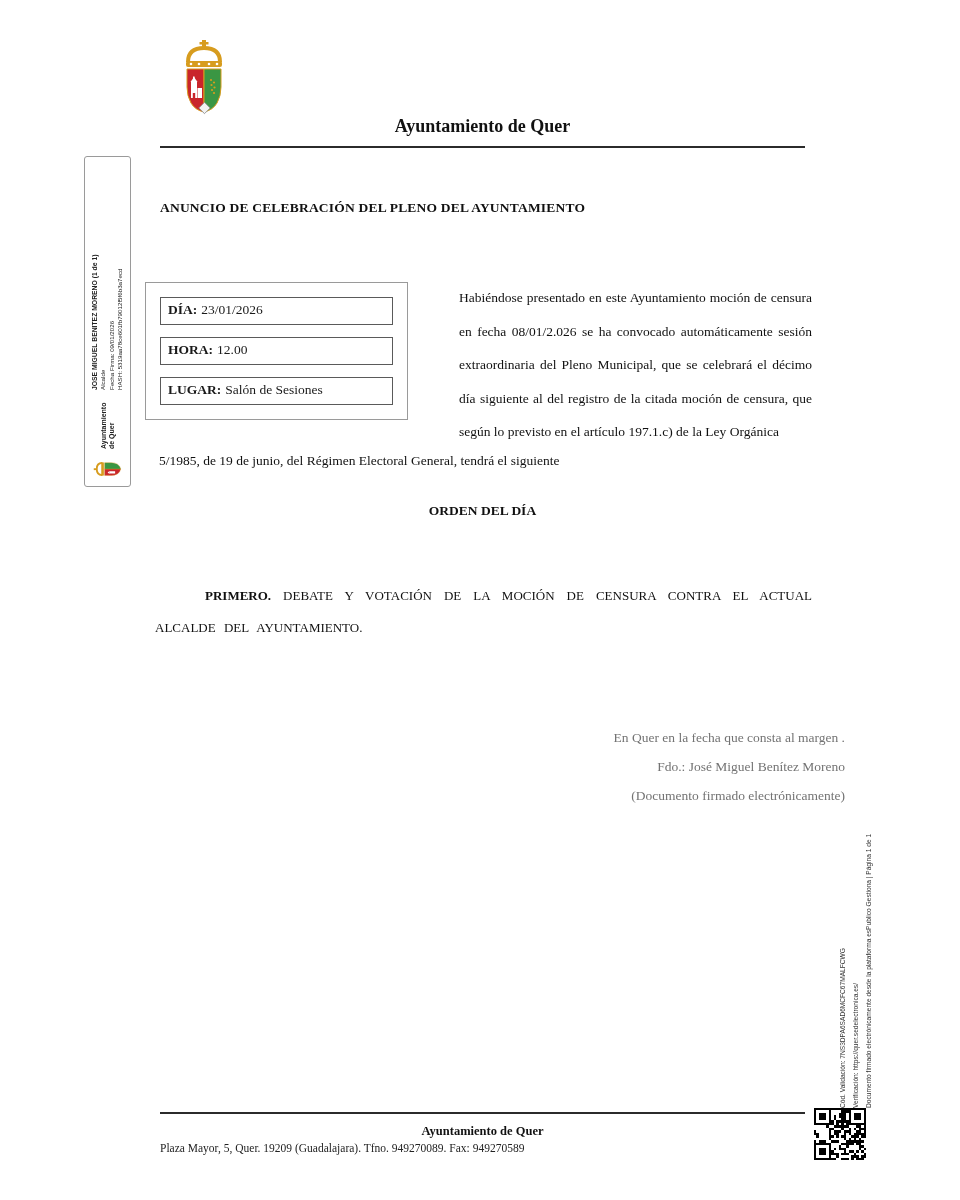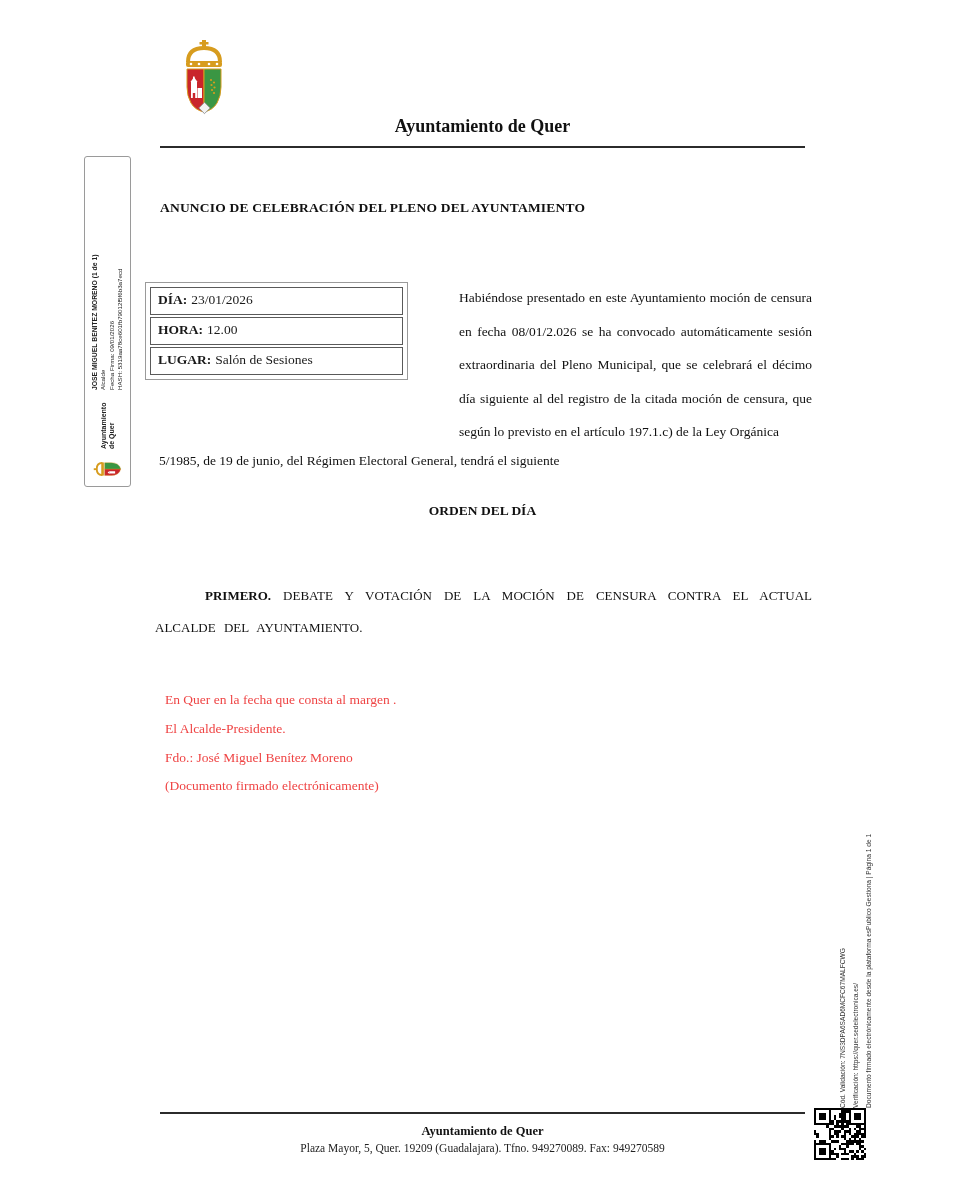--- a/index.html
+++ b/index.html
@@ -26,21 +26,21 @@
     left: 160px; top: 200px; width: 645px;
     text-align: left; font-size: 13.5px; font-weight: bold; letter-spacing: .2px; color: #111;
   }
 
   
   .details-table {
     left: 145px; top: 282px; width: 263px;
     border: 1px solid #9a9a9a; background: #fff; padding: 2px;
   }
   .details-row {
-    border: 1px solid #5a5a5a; margin: 2px;
+    border: 1px solid #5a5a5a; margin: 12px;
     padding: 4px 7px 5px 7px; font-size: 13.5px; height: 28px;
     white-space: nowrap; overflow: hidden;
   }
   .details-row b { font-weight: bold; }
   .details-row .val { margin-left: 4px; }
 
   
   .intro-right {
     left: 459px; top: 281px; width: 353px;
     font-size: 13.5px; line-height: 33.6px; text-align: justify; color: #111;
@@ -53,22 +53,22 @@
     left: 160px; top: 503px; width: 645px;
     text-align: center; font-size: 13.5px; font-weight: bold; color: #111;
   }
   .primero {
     left: 155px; top: 580px; width: 657px;
     font-size: 13px; line-height: 32px; text-align: justify;
     text-indent: 50px; word-spacing: 5px; color: #111;
   }
   .primero b { font-weight: bold; }
   .closing {
-    left: 165px; top: 686px; width: 680px;
-    text-align: left; font-size: 13.5px; line-height: 28.8px; color: #ef4444;
+    left: 165px; top: 724px; width: 680px;
+    text-align: right; font-size: 13.5px; line-height: 28.8px; color: #737373;
   }
 
   
   .stamp-box {
     left: 84px; top: 156px; width: 47px; height: 331px;
     border: 1px solid #9a9a9a; border-radius: 3px; background: #fff;
   }
   .stamp-rot {
     position: absolute; left: 85px; top: 486px;
     width: 329px; height: 45px;
@@ -100,21 +100,21 @@
   .qr .on { background: #000; }
 
   
   .footer-rule { left: 160px; top: 1112px; width: 645px; height: 2px; background: #2b2b2b; }
   .footer-org {
     left: 160px; top: 1124px; width: 645px;
     text-align: center; font-size: 12.5px; font-weight: bold; color: #111;
   }
   .footer-address {
     left: 160px; top: 1142px; width: 645px;
-    text-align: center; font-size: 11.5px; color: #222;
+    font-size: 11.5px; color: #222;
   }
 </style>
 </head>
 <body>
 
 <svg class="abs coat-of-arms" viewBox="0 0 52 80">
 
   <g>
     <rect x="24" y="2" width="4" height="7" fill="#d79c1e"></rect>
     <rect x="21.5" y="4" width="9" height="2.5" fill="#d79c1e"></rect>
@@ -171,21 +171,20 @@
 
 <div class="abs intro-right">Habiéndose presentado en este Ayuntamiento moción de censura en fecha 08/01/2.026 se ha convocado automáticamente sesión extraordinaria del Pleno Municipal, que se celebrará el décimo día siguiente al del registro de la citada moción de censura, que según lo previsto en el artículo 197.1.c) de la Ley Orgánica</div>
 <div class="abs intro-cont">5/1985, de 19 de junio, del Régimen Electoral General, tendrá el siguiente</div>
 
 <div class="abs orden-heading">ORDEN DEL DÍA</div>
 
 <div class="abs primero"><b>PRIMERO.</b><span> DEBATE Y VOTACIÓN DE LA MOCIÓN DE CENSURA CONTRA EL ACTUAL ALCALDE DEL AYUNTAMIENTO.</span></div>
 
 <div class="abs closing">
   <div>En Quer en la fecha que consta al margen .</div>
-  <div>El Alcalde-Presidente.</div>
   <div>Fdo.: José Miguel Benítez Moreno</div>
   <div>(Documento firmado electrónicamente)</div>
 </div>
 
 <div class="abs stamp-box"></div>
 <div class="stamp-rot">
   <svg class="stamp-logo" viewBox="0 0 52 80">
     <path d="M10 24 Q10 10 26 10 Q42 10 42 24" fill="none" stroke="#d79c1e" stroke-width="5"></path>
     <rect x="8" y="22" width="36" height="7" rx="2" fill="#d79c1e"></rect>
     <rect x="23" y="2" width="5" height="8" fill="#d79c1e"></rect>

